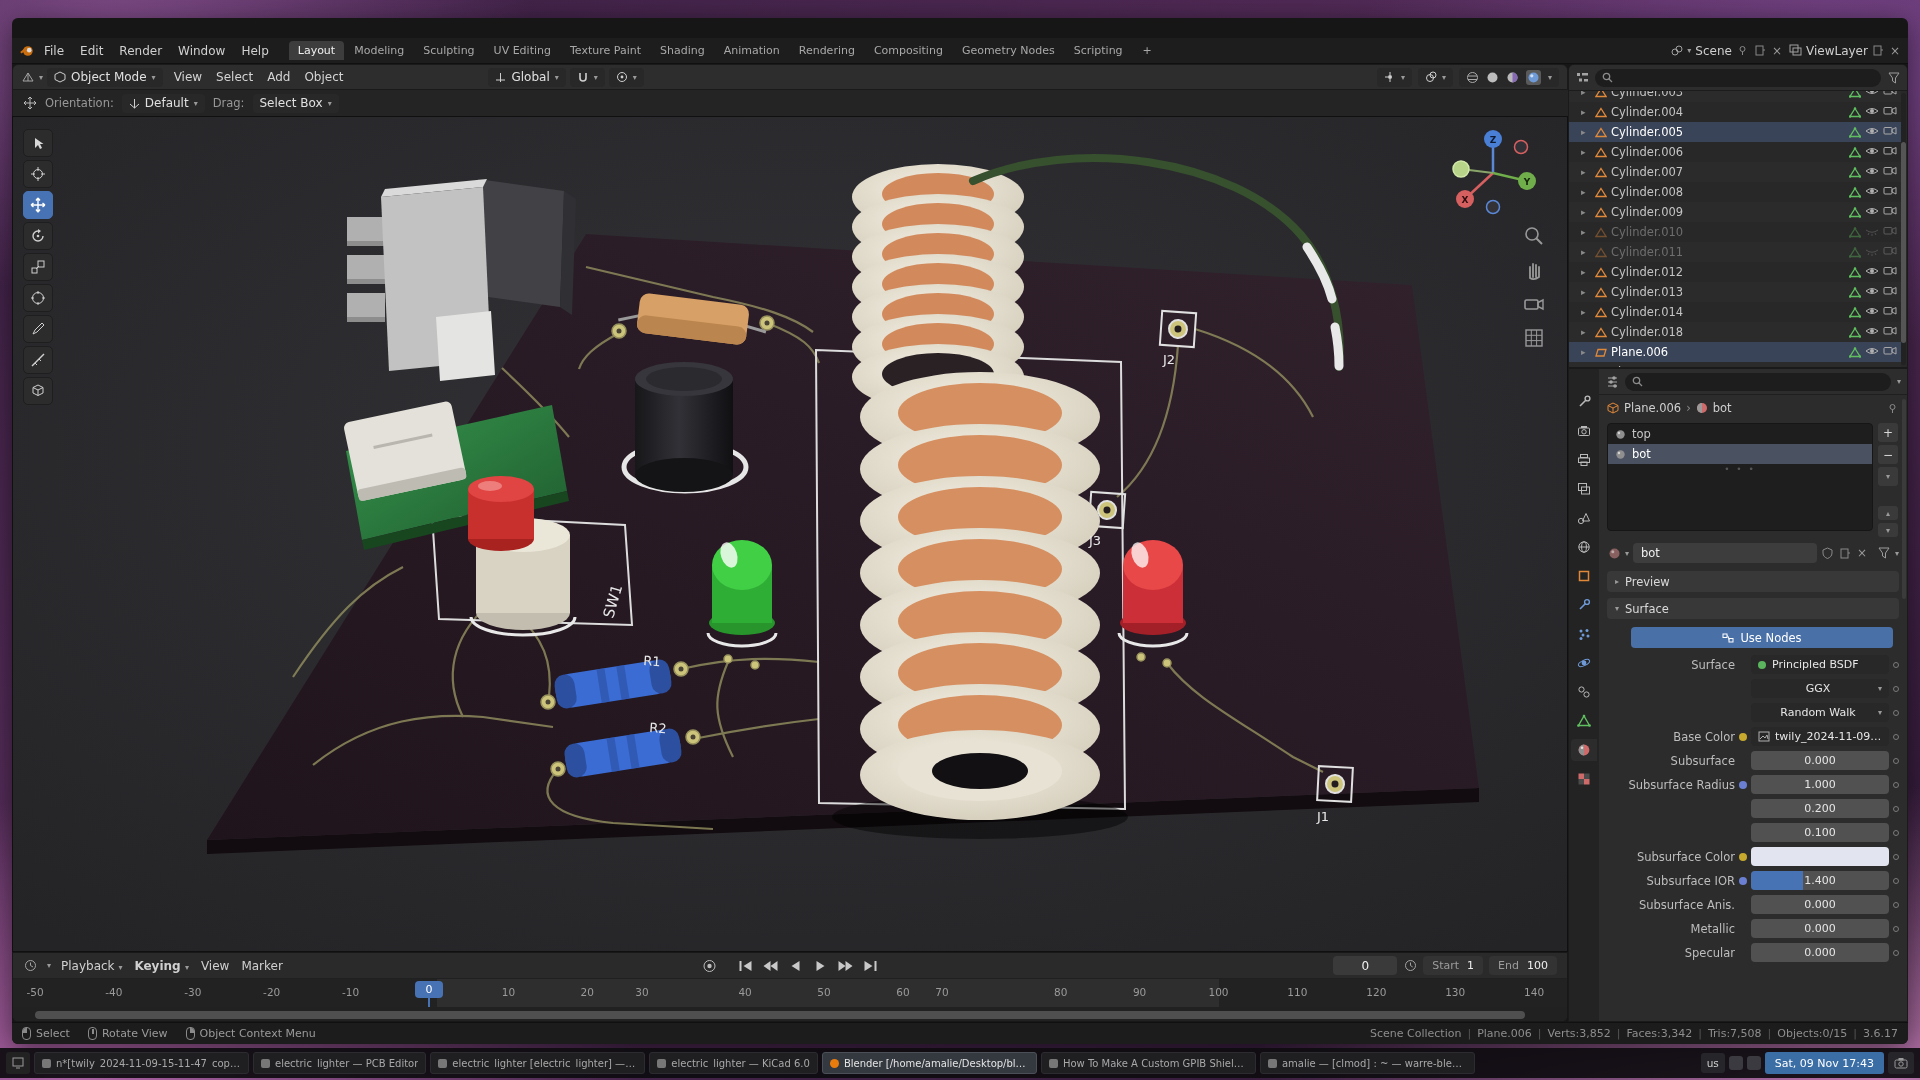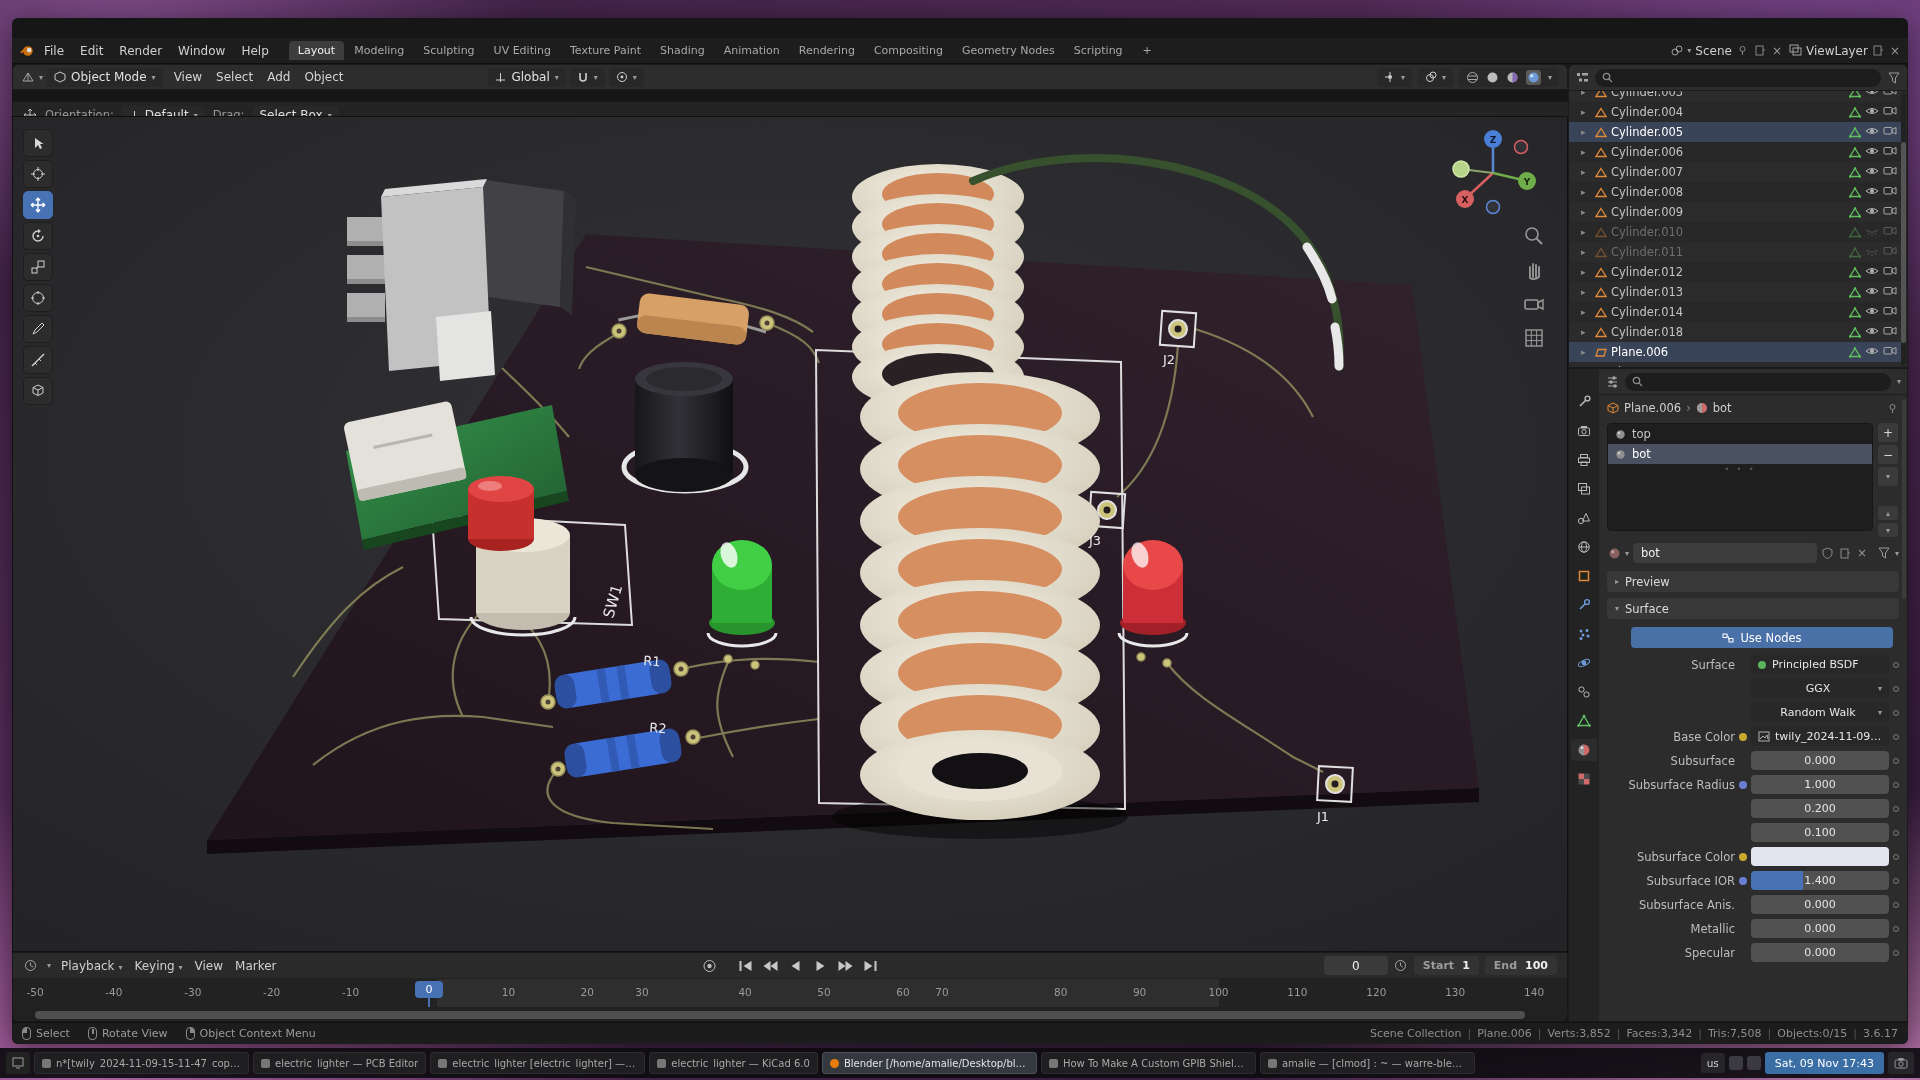--- a/index.html
+++ b/index.html
@@ -36,21 +36,21 @@
   .tb-right { margin-left:auto; display:flex; align-items:center; gap:6px; }
   .sel-group { display:flex; align-items:center; gap:4px; color:#cfcfcf; }
   .mini-ic { display:inline-flex; width:14px; height:14px; align-items:center; justify-content:center; opacity:.85; }
   .chev { font-size:8px; color:#9a9a9a; }
   
   .vp-header { position:absolute; left:0; top:46px; width:1556px; height:26px; background:#2d2d2d;
     display:flex; align-items:center; gap:4px; padding:0 8px; border:1px solid #1a1a1a; border-radius:6px 6px 0 0; }
   .hdr-menu { padding:3px 7px; color:#d4d4d4; }
   .pill { background:#3a3a3a; border-radius:4px; height:19px; display:inline-flex; align-items:center; gap:5px; padding:0 7px; color:#e0e0e0; }
   .pill.dark { background:#282828; }
-  .vp-tools { position:absolute; left:0; top:84px; width:1789px; height:26px; background:#242424;
+  .vp-tools { position:absolute; left:0; top:72px; width:1789px; height:26px; background:#242424;
     display:flex; align-items:center; gap:8px; padding:0 10px; border-left:1px solid #1a1a1a; border-right:1px solid #1a1a1a; }
   .dimlab { color:#989898; font-size:11.5px; }
   
   .vp-scene { position:absolute; left:0; top:98px; width:1556px; height:836px; background:#2a2a2e; overflow:hidden; border:1px solid #101010; }
   .toolbar { position:absolute; left:10px; top:12px; display:flex; flex-direction:column; gap:3px; }
   .tool-btn { width:30px; height:28px; background:#2c2c2c; border:1px solid #1e1e1e; border-radius:5px;
     display:flex; align-items:center; justify-content:center; }
   .tool-btn.active { background:#4772b3; border-color:#4772b3; }
   .gizmo { position:absolute; right:14px; top:6px; }
   .side-icons { position:absolute; right:22px; top:108px; display:flex; flex-direction:column; gap:12px; }
@@ -101,21 +101,21 @@
   .pdot { width:6px; height:6px; border:1.5px solid #7a7a7a; border-radius:50%; flex:none; }
   .grip { text-align:center; color:#555; font-size:9px; letter-spacing:2px; }
   .p-scroll { position:absolute; right:1px; top:30px; width:4px; height:200px; background:#4a4a4a; border-radius:2px; opacity:.5; }
   
   .timeline { position:absolute; left:0; top:934px; width:1556px; height:70px; background:#2a2a2a; border:1px solid #181818; border-radius:0 0 6px 6px; overflow:hidden; }
   .tl-header { height:26px; display:flex; align-items:center; gap:10px; padding:0 10px; position:relative; background:#2a2a2a; border-bottom:1px solid #202020; }
   .transport { position:absolute; left:50%; transform:translateX(-50%); display:flex; align-items:center; gap:3px; }
   .tbtn { width:22px; height:18px; display:flex; align-items:center; justify-content:center; border-radius:3px; }
   .tl-right { margin-left:auto; display:flex; align-items:center; gap:6px; }
   .frame-pill { width:64px; height:19px; background:#3a3a3a; border-radius:4px; display:flex; align-items:center; justify-content:center; color:#f0f0f0; }
-  .se-pill { height:19px; background:#333; border-radius:4px; display:flex; align-items:center; gap:8px; padding:0 9px;font-weight:bold; }
+  .se-pill { height:19px; background:#333; border-radius:4px; display:flex; align-items:center; gap:8px; padding:0 9px; }
   .se-pill .l { color:#9c9c9c; font-size:11px; } .se-pill .v { color:#eee; font-size:11px; }
   .tl-ruler { position:relative; height:28px; background:#2e2e2e; overflow:hidden; }
   .range-shade { position:absolute; top:0; bottom:0; background:rgba(0,0,0,.25); }
   .rnum { position:absolute; top:7px; width:40px; text-align:center; font-size:10.5px; color:#9a9a9a; }
   .playhead-chip { position:absolute; top:2px; width:28px; height:17px; background:#4772b3; border-radius:4px; color:#fff;
     display:flex; align-items:center; justify-content:center; font-size:11px; z-index:2; }
   .playhead-line { position:absolute; top:17px; width:2px; height:40px; background:#4772b3; z-index:2; }
   .tl-scroll { position:relative; height:16px; background:#212121; }
   .tl-thumb { position:absolute; left:22px; top:4px; width:1490px; height:8px; background:#4f4f4f; border-radius:4px; }
   
@@ -1386,21 +1386,21 @@
     <div class="tl-header">
       <span class="mini-ic">
           <svg width="13" height="13">
             <circle cx="6.5" cy="6.5" r="5" fill="none" stroke="#b9b9b9"></circle>
             <path d="M6.5 3.5 V6.5 L9 8" fill="none" stroke="#b9b9b9"></path>
           </svg>
         </span>
       <span class="chev">▾</span>
       <span id="tl-menus" style="display:flex;gap:12px">
           <span style="color: rgb(208, 208, 208);">Playback <span class="chev">▾</span></span>
-          <span style="color: rgb(208, 208, 208);">Keying <span class="chev">▾</span></span>
+          <span style="color: rgb(208, 208, 208); font-weight: bold;">Keying <span class="chev">▾</span></span>
           <span style="color: rgb(208, 208, 208);">View</span>
           <span style="color: rgb(208, 208, 208);">Marker</span>
         </span>
       <div class="transport">
         <div class="tbtn">
             <svg width="14" height="14">
               <circle cx="7" cy="7" r="5.5" fill="none" stroke="#bdbdbd"></circle>
               <circle cx="7" cy="7" r="2.2" fill="#bdbdbd"></circle>
             </svg>
           </div>

